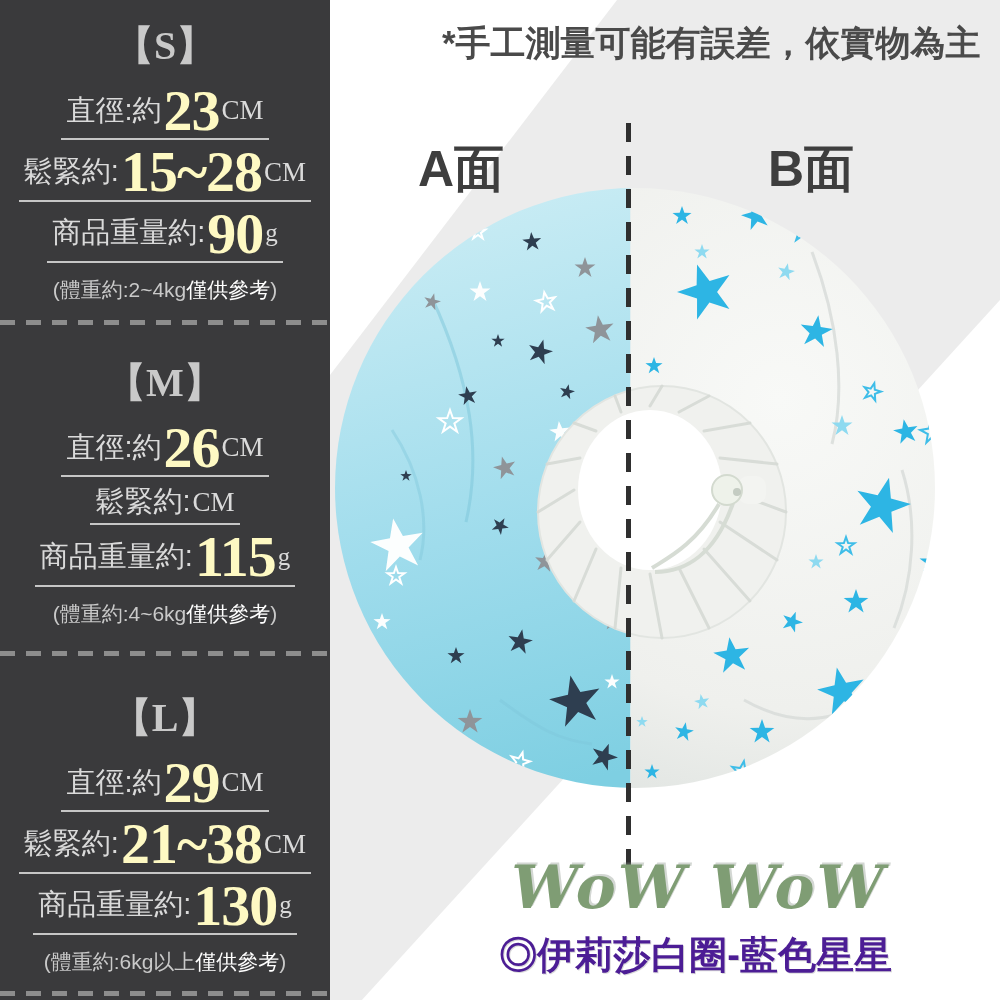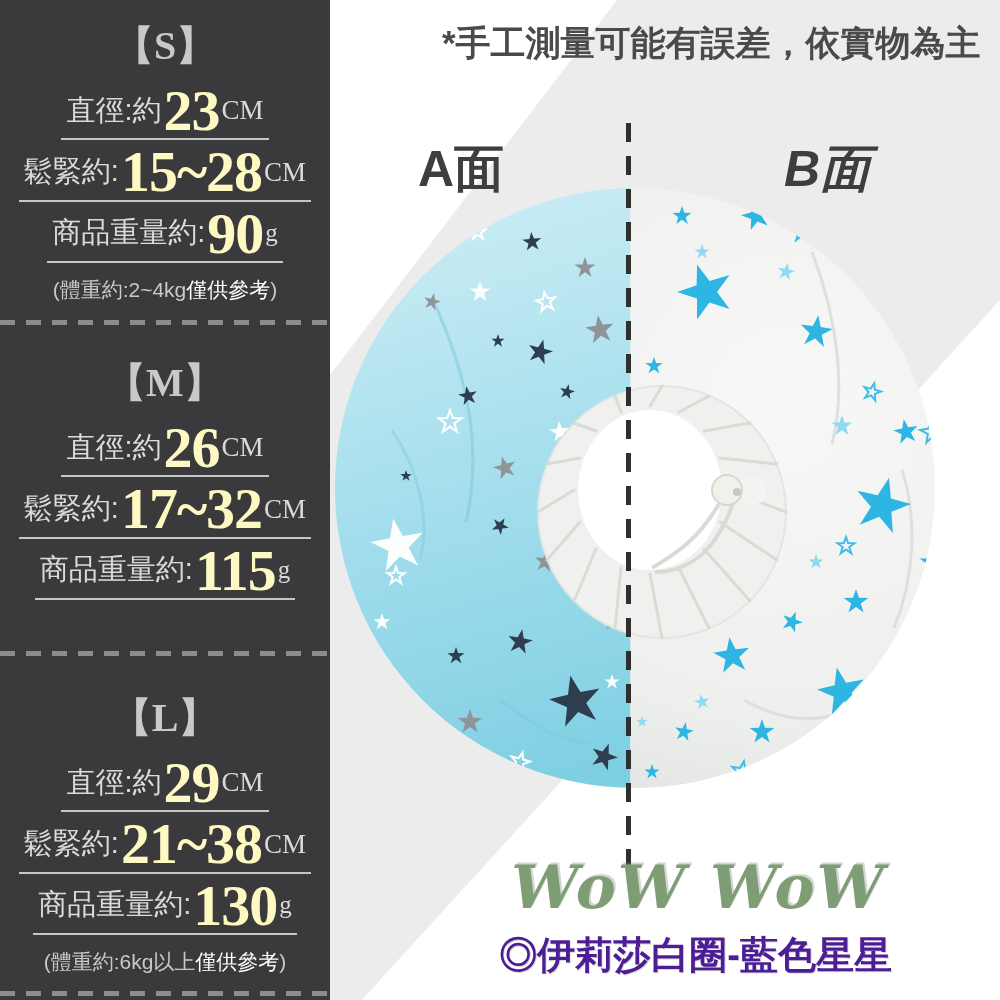--- a/index.html
+++ b/index.html
@@ -49,21 +49,21 @@
   }
   .disclaimer {
     position:absolute; left:112px; top:20px; z-index:2;
     font-size:35px; font-weight:700; color:#4a4a4a; white-space:nowrap;
   }
   .side-label {
     position:absolute; top:136px; z-index:2;
     font-size:50px; font-weight:600; color:#3e3e3e;text-align:right;
   }
   .side-a { left:88px; }
-  .side-b { left:454px;font-style:italic; }
+  .side-b { left:438px; }
   .watermark {
     position:absolute; right:8px; top:852px; z-index:2;
     font-family:"DejaVu Serif", serif; font-style:italic; font-weight:700;
     font-size:60px; color:#7f9d74; letter-spacing:2px;
     text-shadow:2px -2px 0 rgba(130,140,130,0.35);
   }
   .product-name {
     position:absolute; right:2px; top:930px; z-index:2;
     font-size:38px; font-weight:700; color:#4c1d95; white-space:nowrap;
     text-shadow:1px 1px 0 rgba(0,0,0,0.15);
@@ -102,27 +102,29 @@
 
     <section class="size-section s-m">
       <div class="size-name">【M】</div>
       <div class="spec-line">
         <span class="lbl">直徑:約</span>
         <span class="val">26</span>
         <span class="unit">CM</span>
       </div>
       <div class="spec-line">
         <span class="lbl">鬆緊約:</span>
-        <span class="val">17~32</span>
         <span class="unit">CM</span>
       </div>
       <div class="spec-line">
         <span class="lbl">商品重量約:</span>
         <span class="val">115</span>
         <span class="unit gram">g</span>
+      </div>
+      <div class="note">
+        <span>(體重約:4~6kg</span><span class="red">僅供參考</span><span>)</span>
       </div>
     </section>
 
     <div class="dash-sep"></div>
 
     <section class="size-section s-l">
       <div class="size-name">【L】</div>
       <div class="spec-line">
         <span class="lbl">直徑:約</span>
         <span class="val">29</span>

